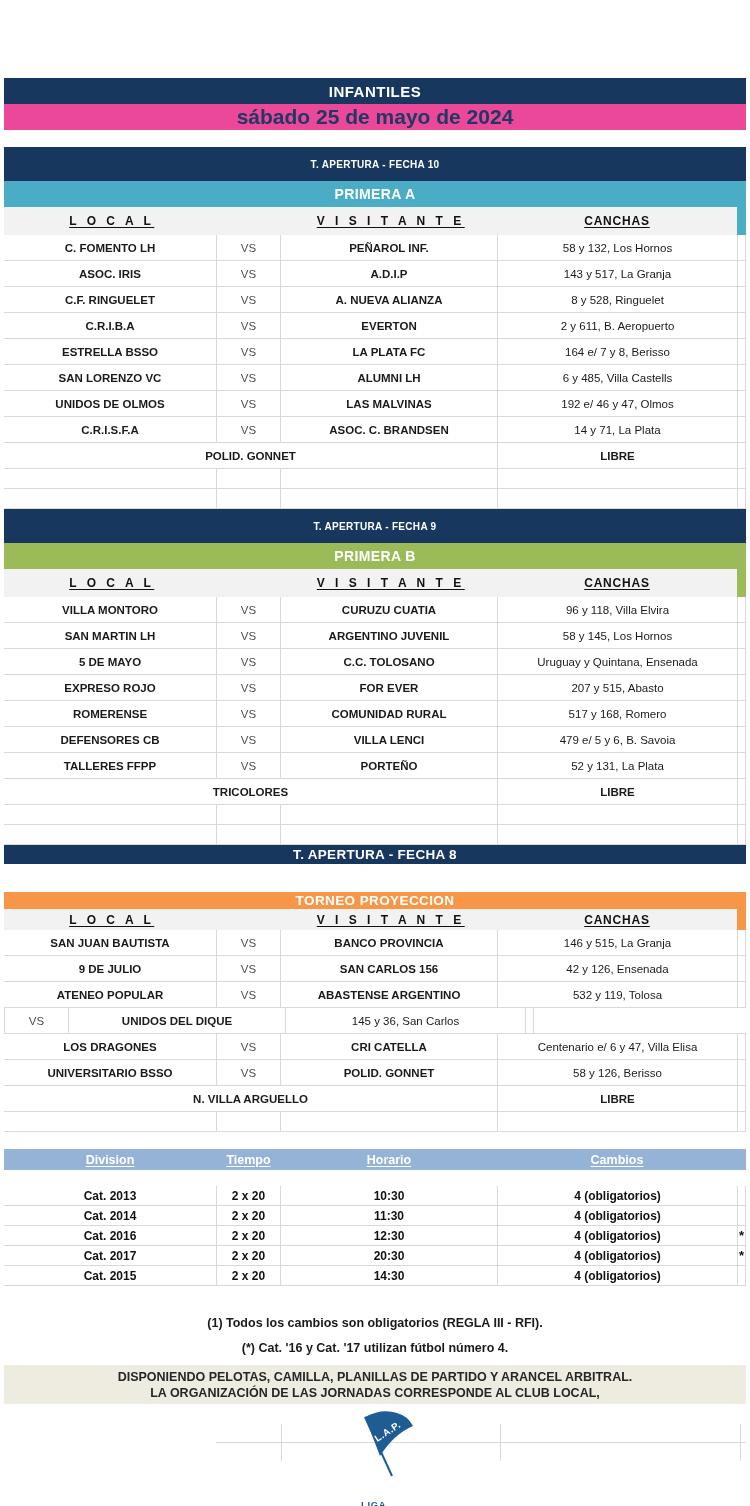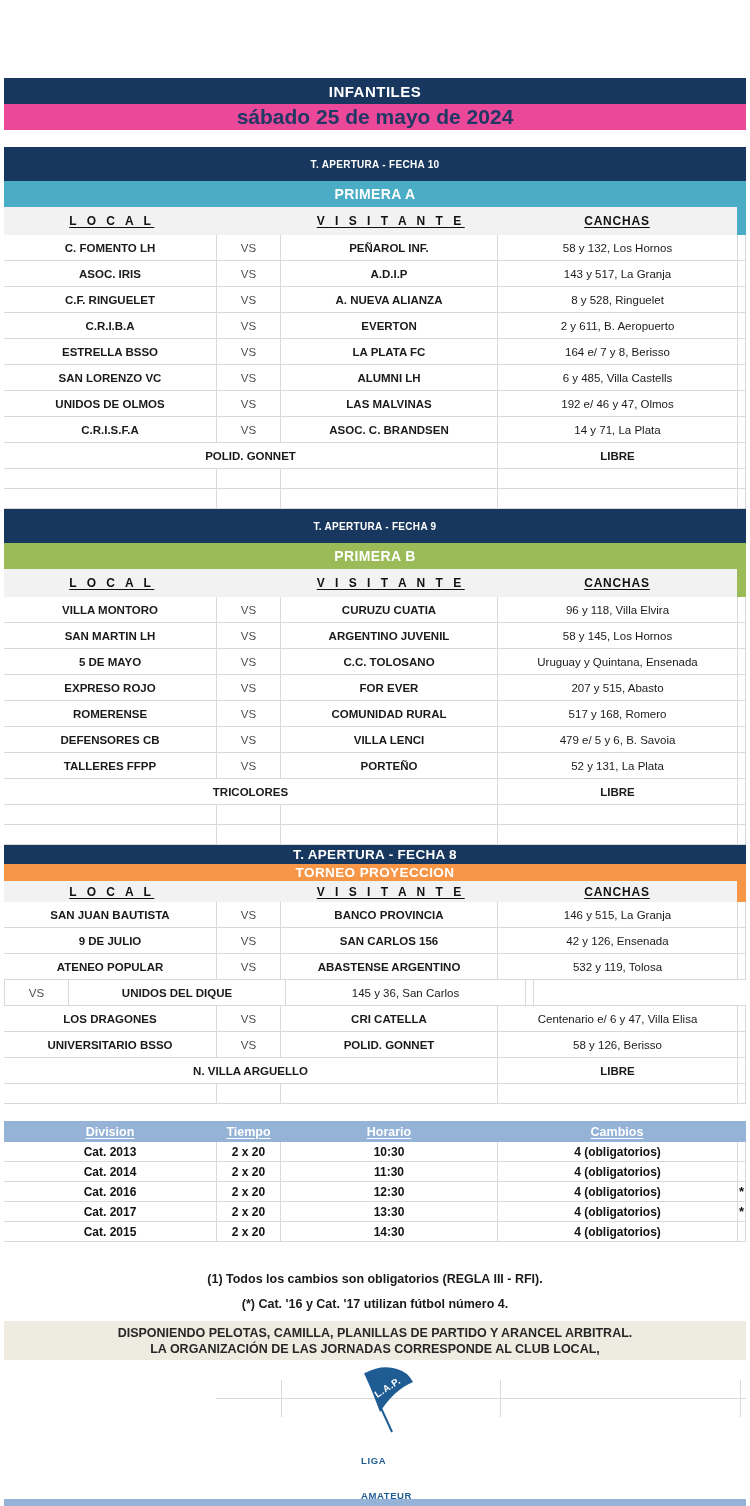--- a/index.html
+++ b/index.html
@@ -29,24 +29,24 @@
   .w-vis{width:216px;text-align:right;}
   .w-can{width:240px;border-left:1px solid #D9D9D9;}
   .w-mark{width:9px;border-left:1px solid #D9D9D9;border-right:1px solid #D9D9D9;}
   .merged{width:493px;}
   .b{font-weight:bold;}
   .row .c{font-size:11.5px;}
   .vsl{color:#4d4d4d;font-size:11px;}
   .empty-row{height:20px;}
   
   .section:nth-of-type(3) .sec-title{height:19px;font-size:13.5px;}
-  .section:nth-of-type(3) .sec-sub{height:17px;font-size:13.5px;}
+  .section:nth-of-type(3) .sec-sub{height:17px;font-size:13.5px;margin-top:28px;}
   .section:nth-of-type(3) .hdr-row{height:21px;}
   
-  .sched-head{margin:17px 4px 0;height:21px;background:#95B3D7;display:flex;align-items:stretch;}
+  .sched-head{margin:17px 4px 16px;height:21px;background:#95B3D7;display:flex;align-items:stretch;}
   .sched-head .c{color:#fff;font-weight:bold;font-size:12.5px;
                  text-decoration:underline;text-underline-offset:2px;}
   .sched-head .w-vs,.sched-head .w-can,.sched-head .w-mark{border:none;}
   .sched-row{height:20px;}
   .sched-row .c{font-weight:bold;font-size:12px;color:#111;}
   .sched-row .w-mark{font-size:13px;}
   
   .notes{margin-top:24px;text-align:center;font-weight:bold;font-size:12.5px;color:#1a1a1a;}
   .notes div{height:25px;display:flex;align-items:center;justify-content:center;}
   .beige{margin:5px 4px 0;height:39px;background:#EEECE1;display:flex;flex-direction:column;
@@ -338,21 +338,21 @@
       <div class="row sched-row">
         <div class="c w-local">Cat. 2016</div>
         <div class="c w-vs">2 x 20</div>
         <div class="c w-vis">12:30</div>
         <div class="c w-can">4 (obligatorios)</div>
         <div class="c w-mark">*</div>
       </div>
       <div class="row sched-row">
         <div class="c w-local">Cat. 2017</div>
         <div class="c w-vs">2 x 20</div>
-        <div class="c w-vis">13:30</div>
+        <div class="c w-vis">20:30</div>
         <div class="c w-can">4 (obligatorios)</div>
         <div class="c w-mark">*</div>
       </div>
       <div class="row sched-row">
         <div class="c w-local">Cat. 2015</div>
         <div class="c w-vs">2 x 20</div>
         <div class="c w-vis">14:30</div>
         <div class="c w-can">4 (obligatorios)</div>
         <div class="c w-mark"></div>
       </div>

